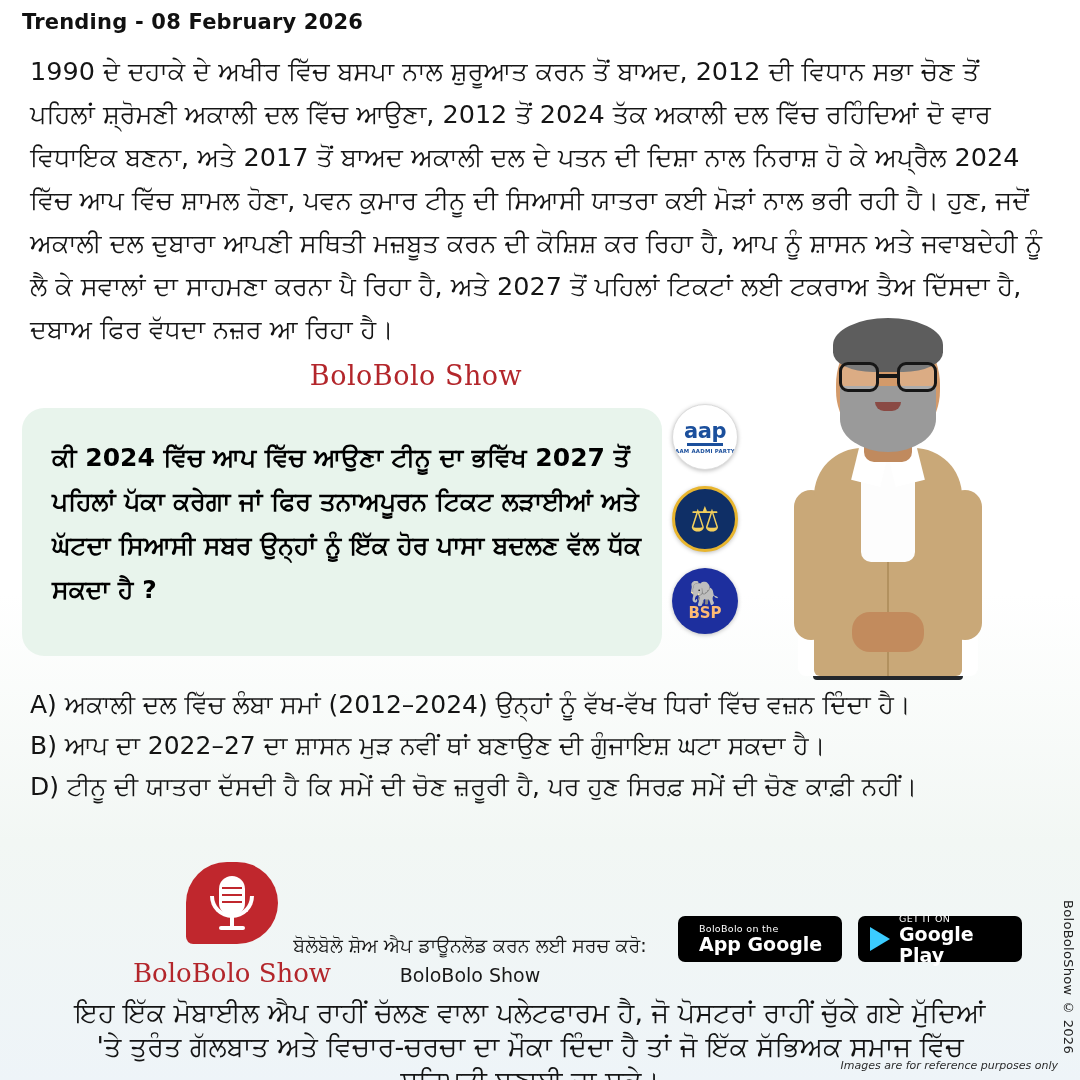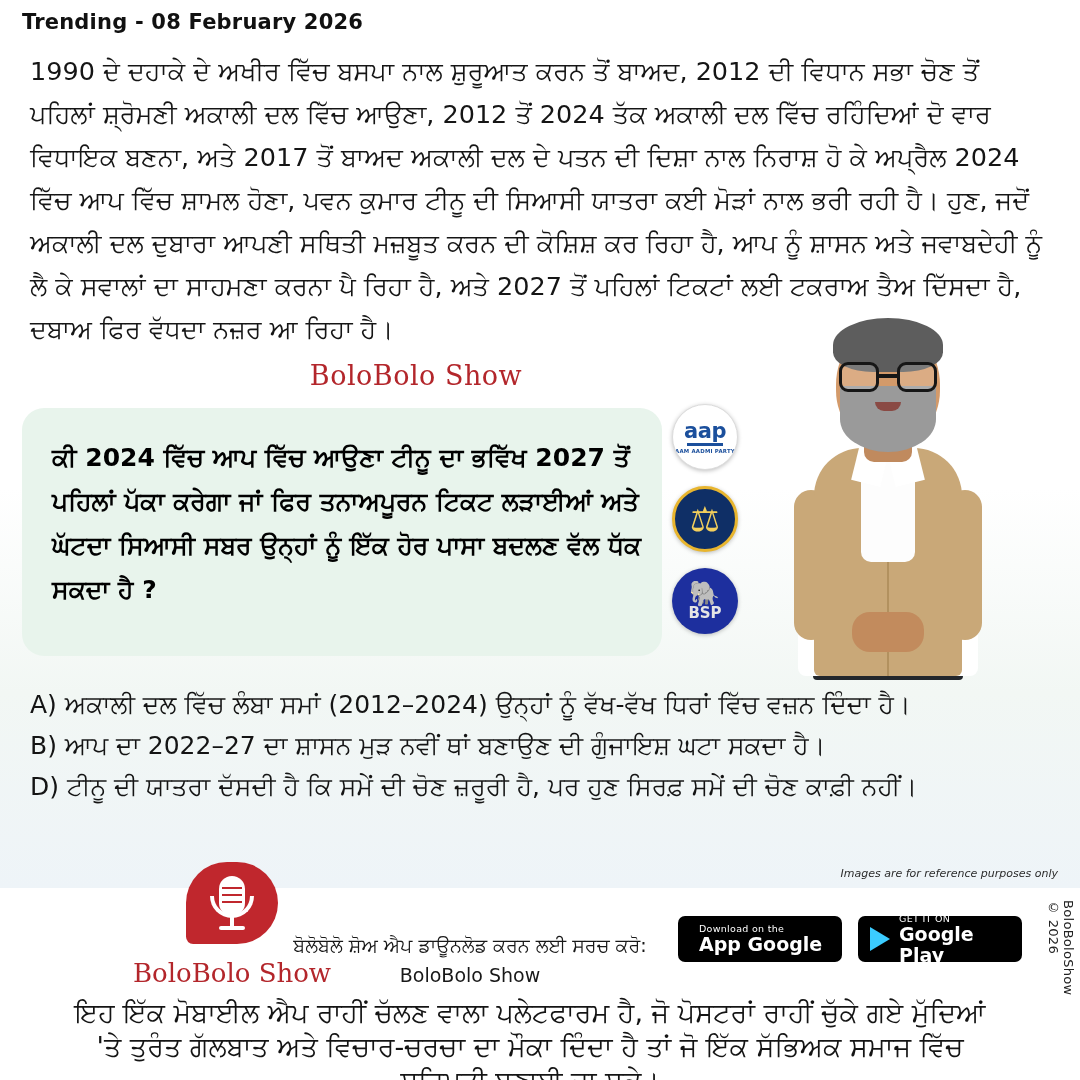--- a/index.html
+++ b/index.html
@@ -6,21 +6,21 @@
   html, body { margin: 0; padding: 0; }
   body {
     width: 1080px; height: 1080px;
     background: #ffffff;
     font-family: "DejaVu Sans", "Liberation Sans", sans-serif;
     color: #1a1a1a;
     position: relative;
     overflow: hidden;
   }
   .page {
-    width: 1080px; height: 888px;
+    width: 1080px; height: 1080px;
     position: relative;
     background: linear-gradient(180deg, #ffffff 0%, #ffffff 55%, #f2f7f4 78%, #eef4f8 100%);
   }
 
   
   .header {
     position: absolute;
     top: 10px; left: 22px;
     font-size: 21px;
     font-weight: 600;
@@ -97,21 +97,21 @@
     font-size: 5.4px; font-weight: 700; color: #1b4f9c;
     letter-spacing: 0.2px; margin-top: 2px;
   }
   .logo-aap .aap-bar {
     width: 36px; height: 3px; background: #1b4f9c; margin-top: 2px;
   }
   .logo-akali { background: #0f2f66; border: 3px solid #e8b52e; }
   .logo-akali .scale { font-size: 34px; color: #f3cf5c; line-height: 34px; }
   .logo-bsp { background: #1d2f9e; }
   .logo-bsp .eleph { font-size: 25px; color: #ffffff; line-height: 24px; }
-  .logo-bsp .bsp-word { font-size: 15px; font-weight: 700; color: #e5e5e5; line-height: 15px; }
+  .logo-bsp .bsp-word { font-size: 15px; font-weight: 700; color: #fdba74; line-height: 15px; }
 
   
   .portrait {
     position: absolute;
     left: 790px; top: 290px;
     width: 196px; height: 386px;
   }
   .p-body {
     position: absolute; left: 8px; top: 150px;
     width: 180px; height: 236px;
@@ -397,21 +397,21 @@
 
   <div class="app-promo">
     <div>ਬੋਲੋਬੋਲੋ ਸ਼ੋਅ ਐਪ ਡਾਊਨਲੋਡ ਕਰਨ ਲਈ ਸਰਚ ਕਰੋ:</div>
     <div>BoloBolo Show</div>
   </div>
 
   <div class="store-badges">
     <div class="badge">
       <span class="glyph"></span>
       <span>
-        <span class="txt-small">Download on the</span>
+        <span class="txt-small">BoloBolo on the</span>
         <span class="txt-big">App Google</span>
       </span>
     </div>
     <div class="badge">
       <span class="gp-tri"></span>
       <span>
         <span class="txt-small">GET IT ON</span>
         <span class="txt-big">Google Play</span>
       </span>
     </div>

